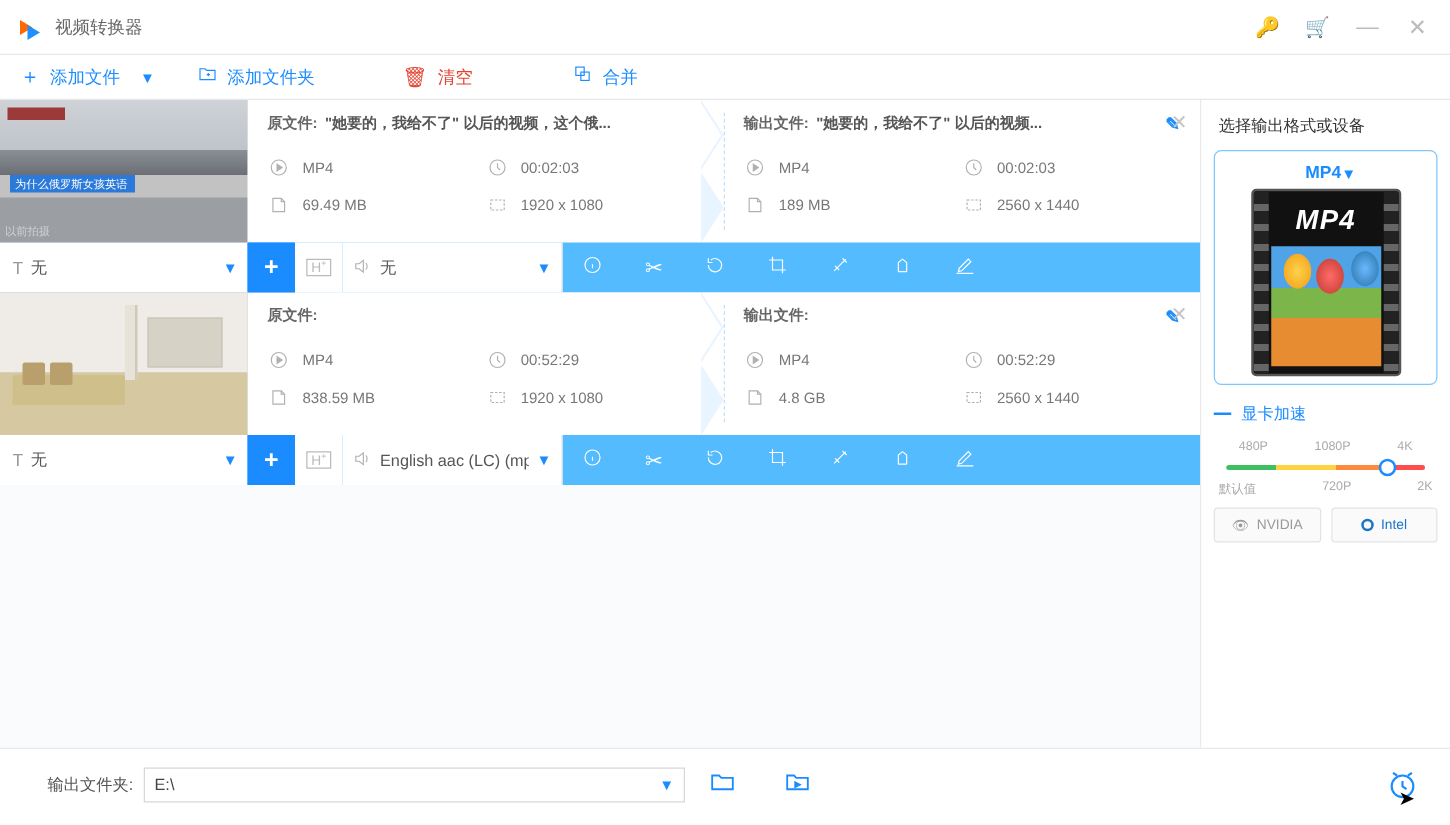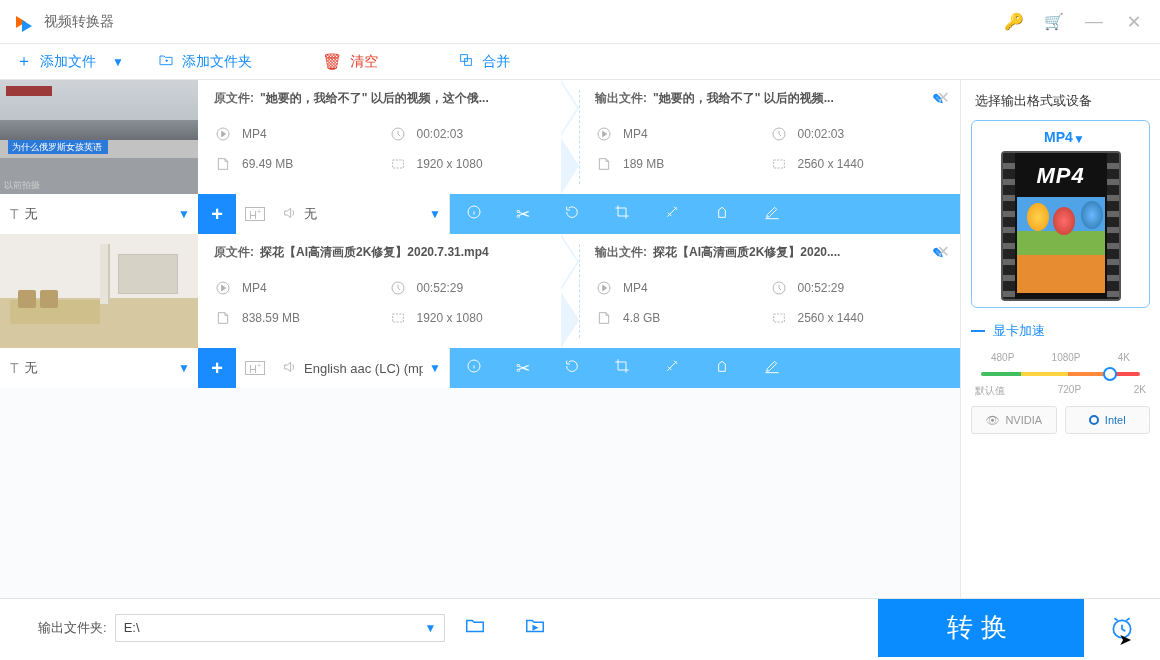--- a/index.html
+++ b/index.html
@@ -344,21 +344,20 @@
             <div class="door"></div>
             <div class="wallunit"></div>
           <div class="sofa"></div>
             <div class="cushion"></div>
             <div class="cushion c2"></div>
         </div>
         <div class="cols">
           <div class="col left">
             <div class="file-row">
               <span class="flabel">原文件:</span>
-              <span class="fval">探花【AI高清画质2K修复】2020.7.31.mp4</span>
             </div>
             <div class="meta-grid">
               <div class="meta-cell">
                   <span class="ico">
                     <svg class="icn" viewBox="0 0 24 24">
                       <circle cx="12" cy="12" r="9"></circle>
                       <path d="M10 8l6 4-6 4z" fill="#b0b0b0"></path>
                     </svg>
                   </span>
                   <span>MP4</span>
@@ -393,21 +392,20 @@
           </div>
           <div class="arrow-sep">
               <div class="inner1"></div>
               <div class="inner2"></div>
               <div class="dash"></div>
             </div>
           <div class="col" style="position:relative;">
             <div class="closex">✕</div>
             <div class="file-row">
               <span class="flabel">输出文件:</span>
-              <span class="fval">探花【AI高清画质2K修复】2020....</span>
               <span class="pencil">✎</span>
             </div>
             <div class="meta-grid">
               <div class="meta-cell">
                   <span class="ico">
                     <svg class="icn" viewBox="0 0 24 24">
                       <circle cx="12" cy="12" r="9"></circle>
                       <path d="M10 8l6 4-6 4z" fill="#b0b0b0"></path>
                     </svg>
                   </span>
@@ -547,23 +545,20 @@
     <span class="dd">▼</span>
   </div>
   <div class="bicon"><svg width="22" height="22" viewBox="0 0 24 24" fill="none" stroke="#1a8cff" stroke-width="1.6">
         <path d="M3 7h6l2 2h10v10H3z"></path>
       </svg></div>
   <div class="bicon"><svg width="22" height="22" viewBox="0 0 24 24" fill="none" stroke="#1a8cff" stroke-width="1.6">
         <path d="M3 7h6l2 2h10v10H3z"></path>
         <path d="M10 13l4 2-4 2z" fill="#1a8cff"></path>
       </svg></div>
   <div class="spacer2"></div>
-  <div class="convert-btn">
-      <span>转换</span>
-    </div>
   <div class="clock-btn">
     <svg width="26" height="26" viewBox="0 0 24 24" fill="none" stroke="#1a8cff" stroke-width="1.6">
         <circle cx="12" cy="13" r="8"></circle>
         <path d="M12 9v4l3 2"></path>
         <path d="M5 3l3 2M19 3l-3 2"></path>
       </svg>
     <span class="cursor">➤</span>
   </div>
 </div>
 

